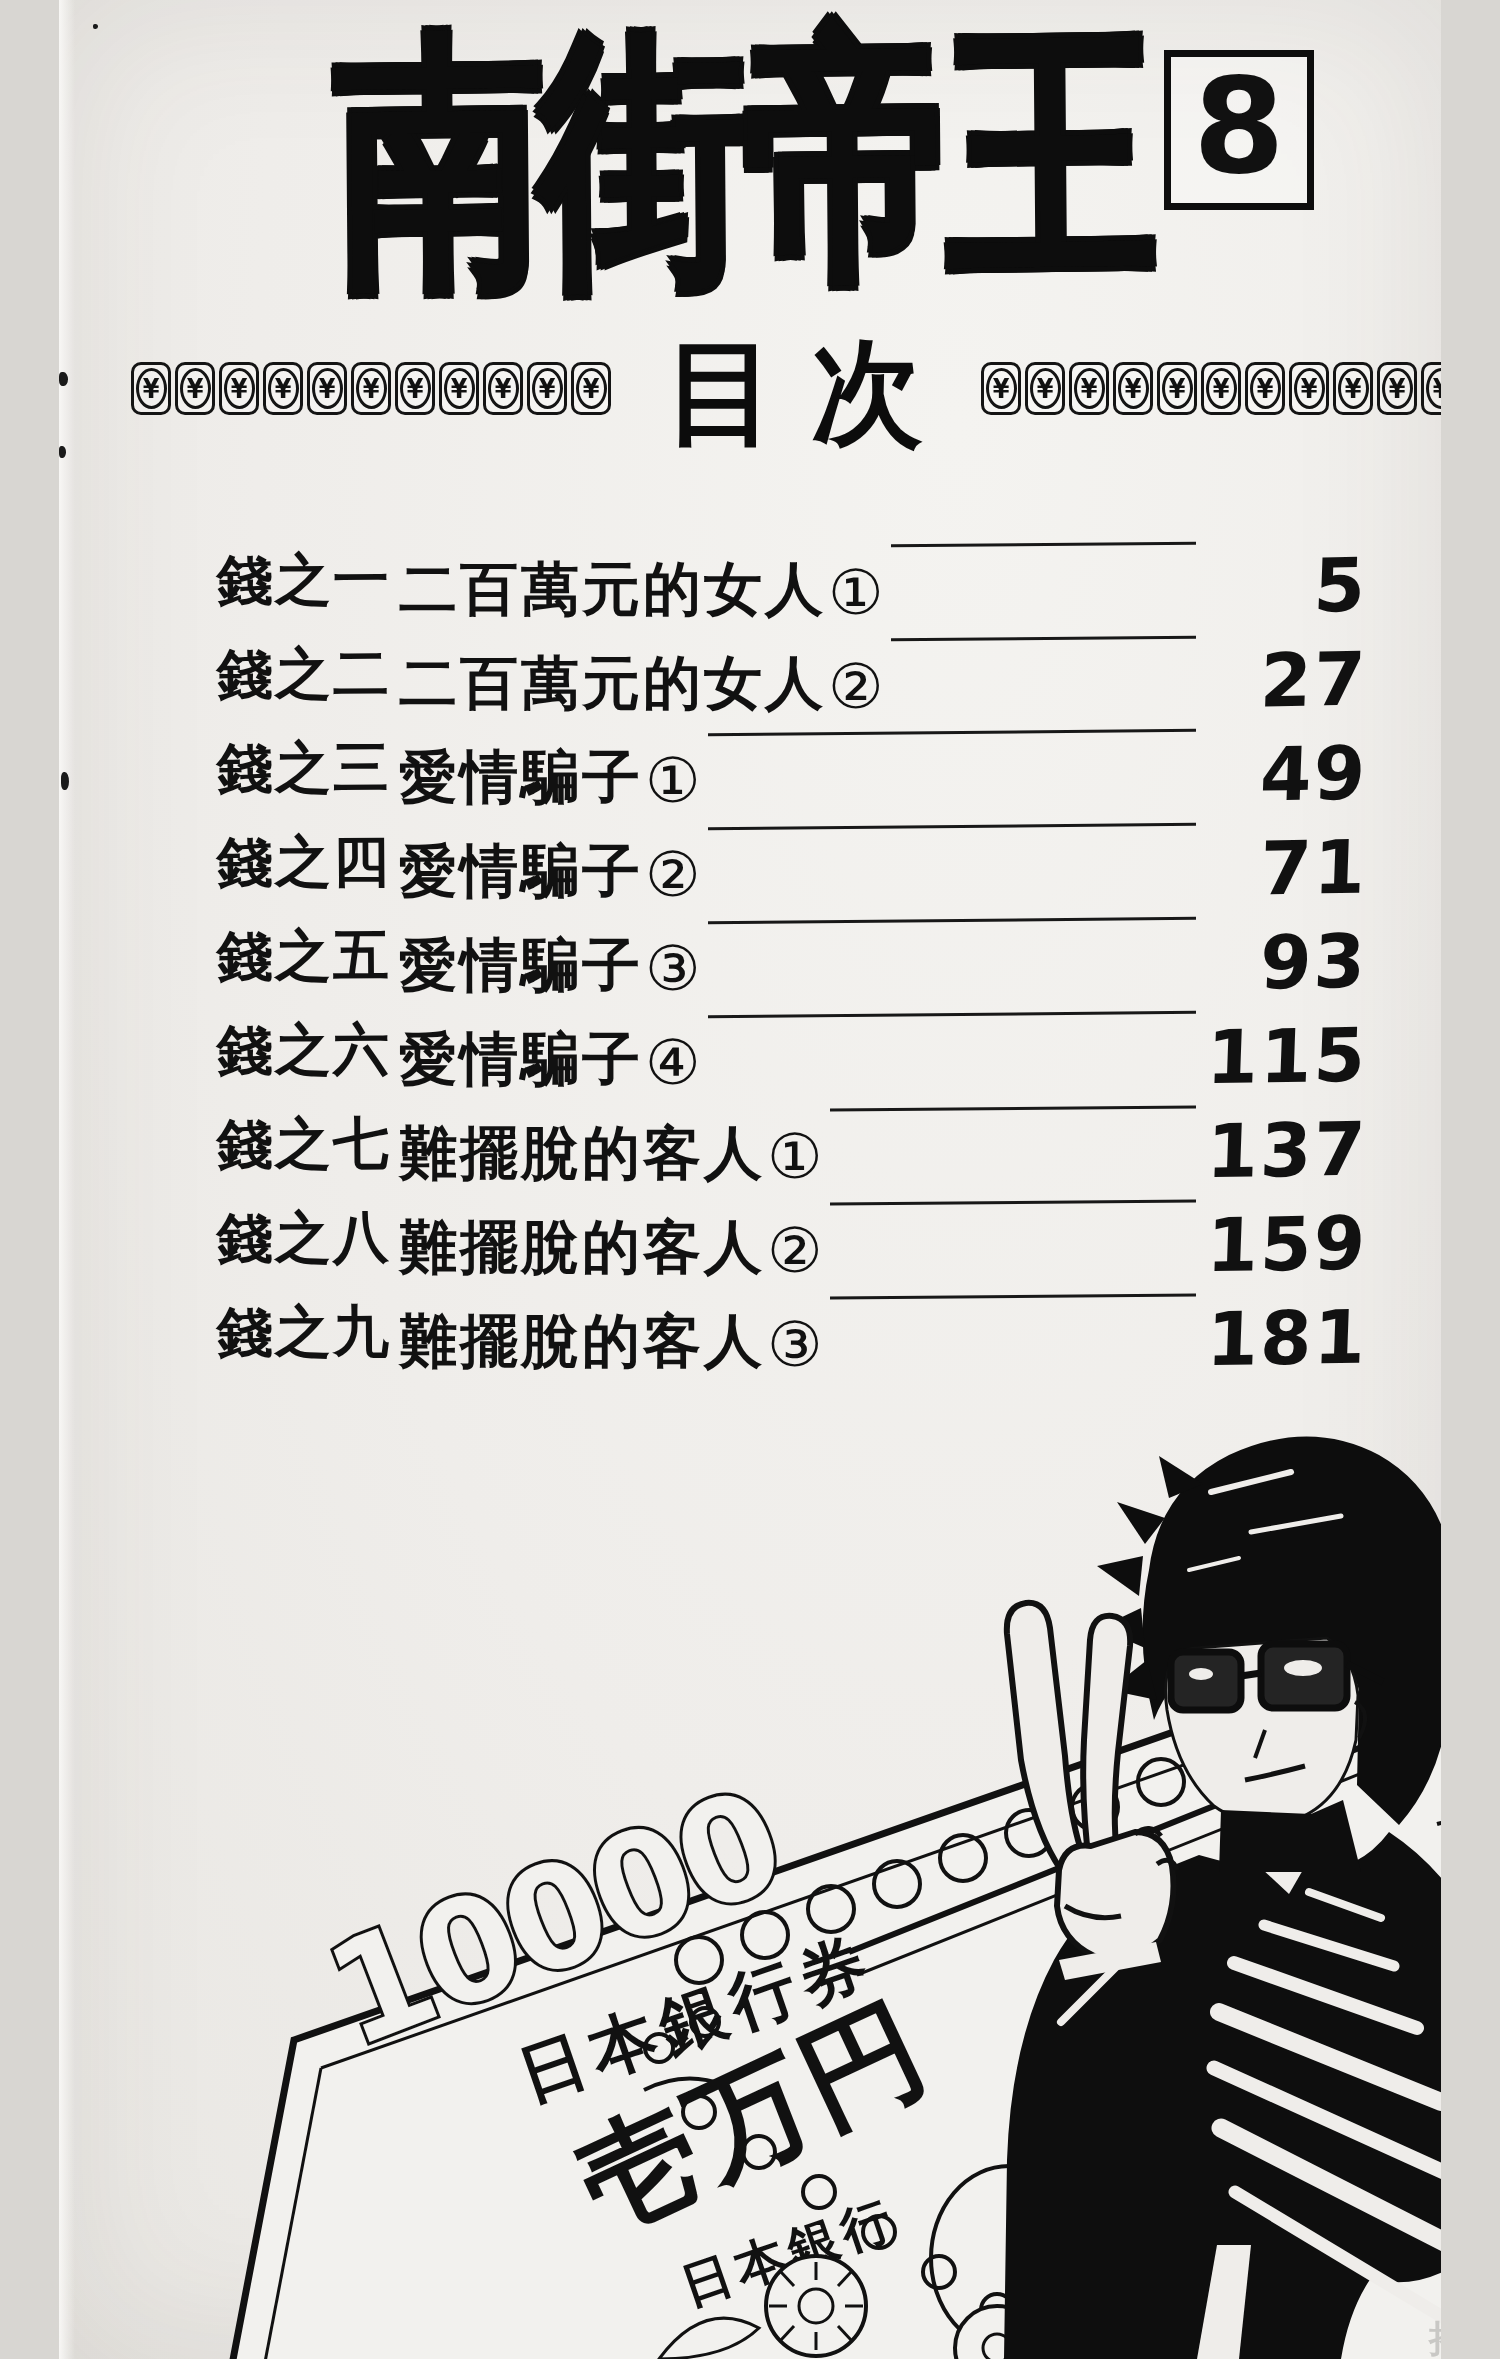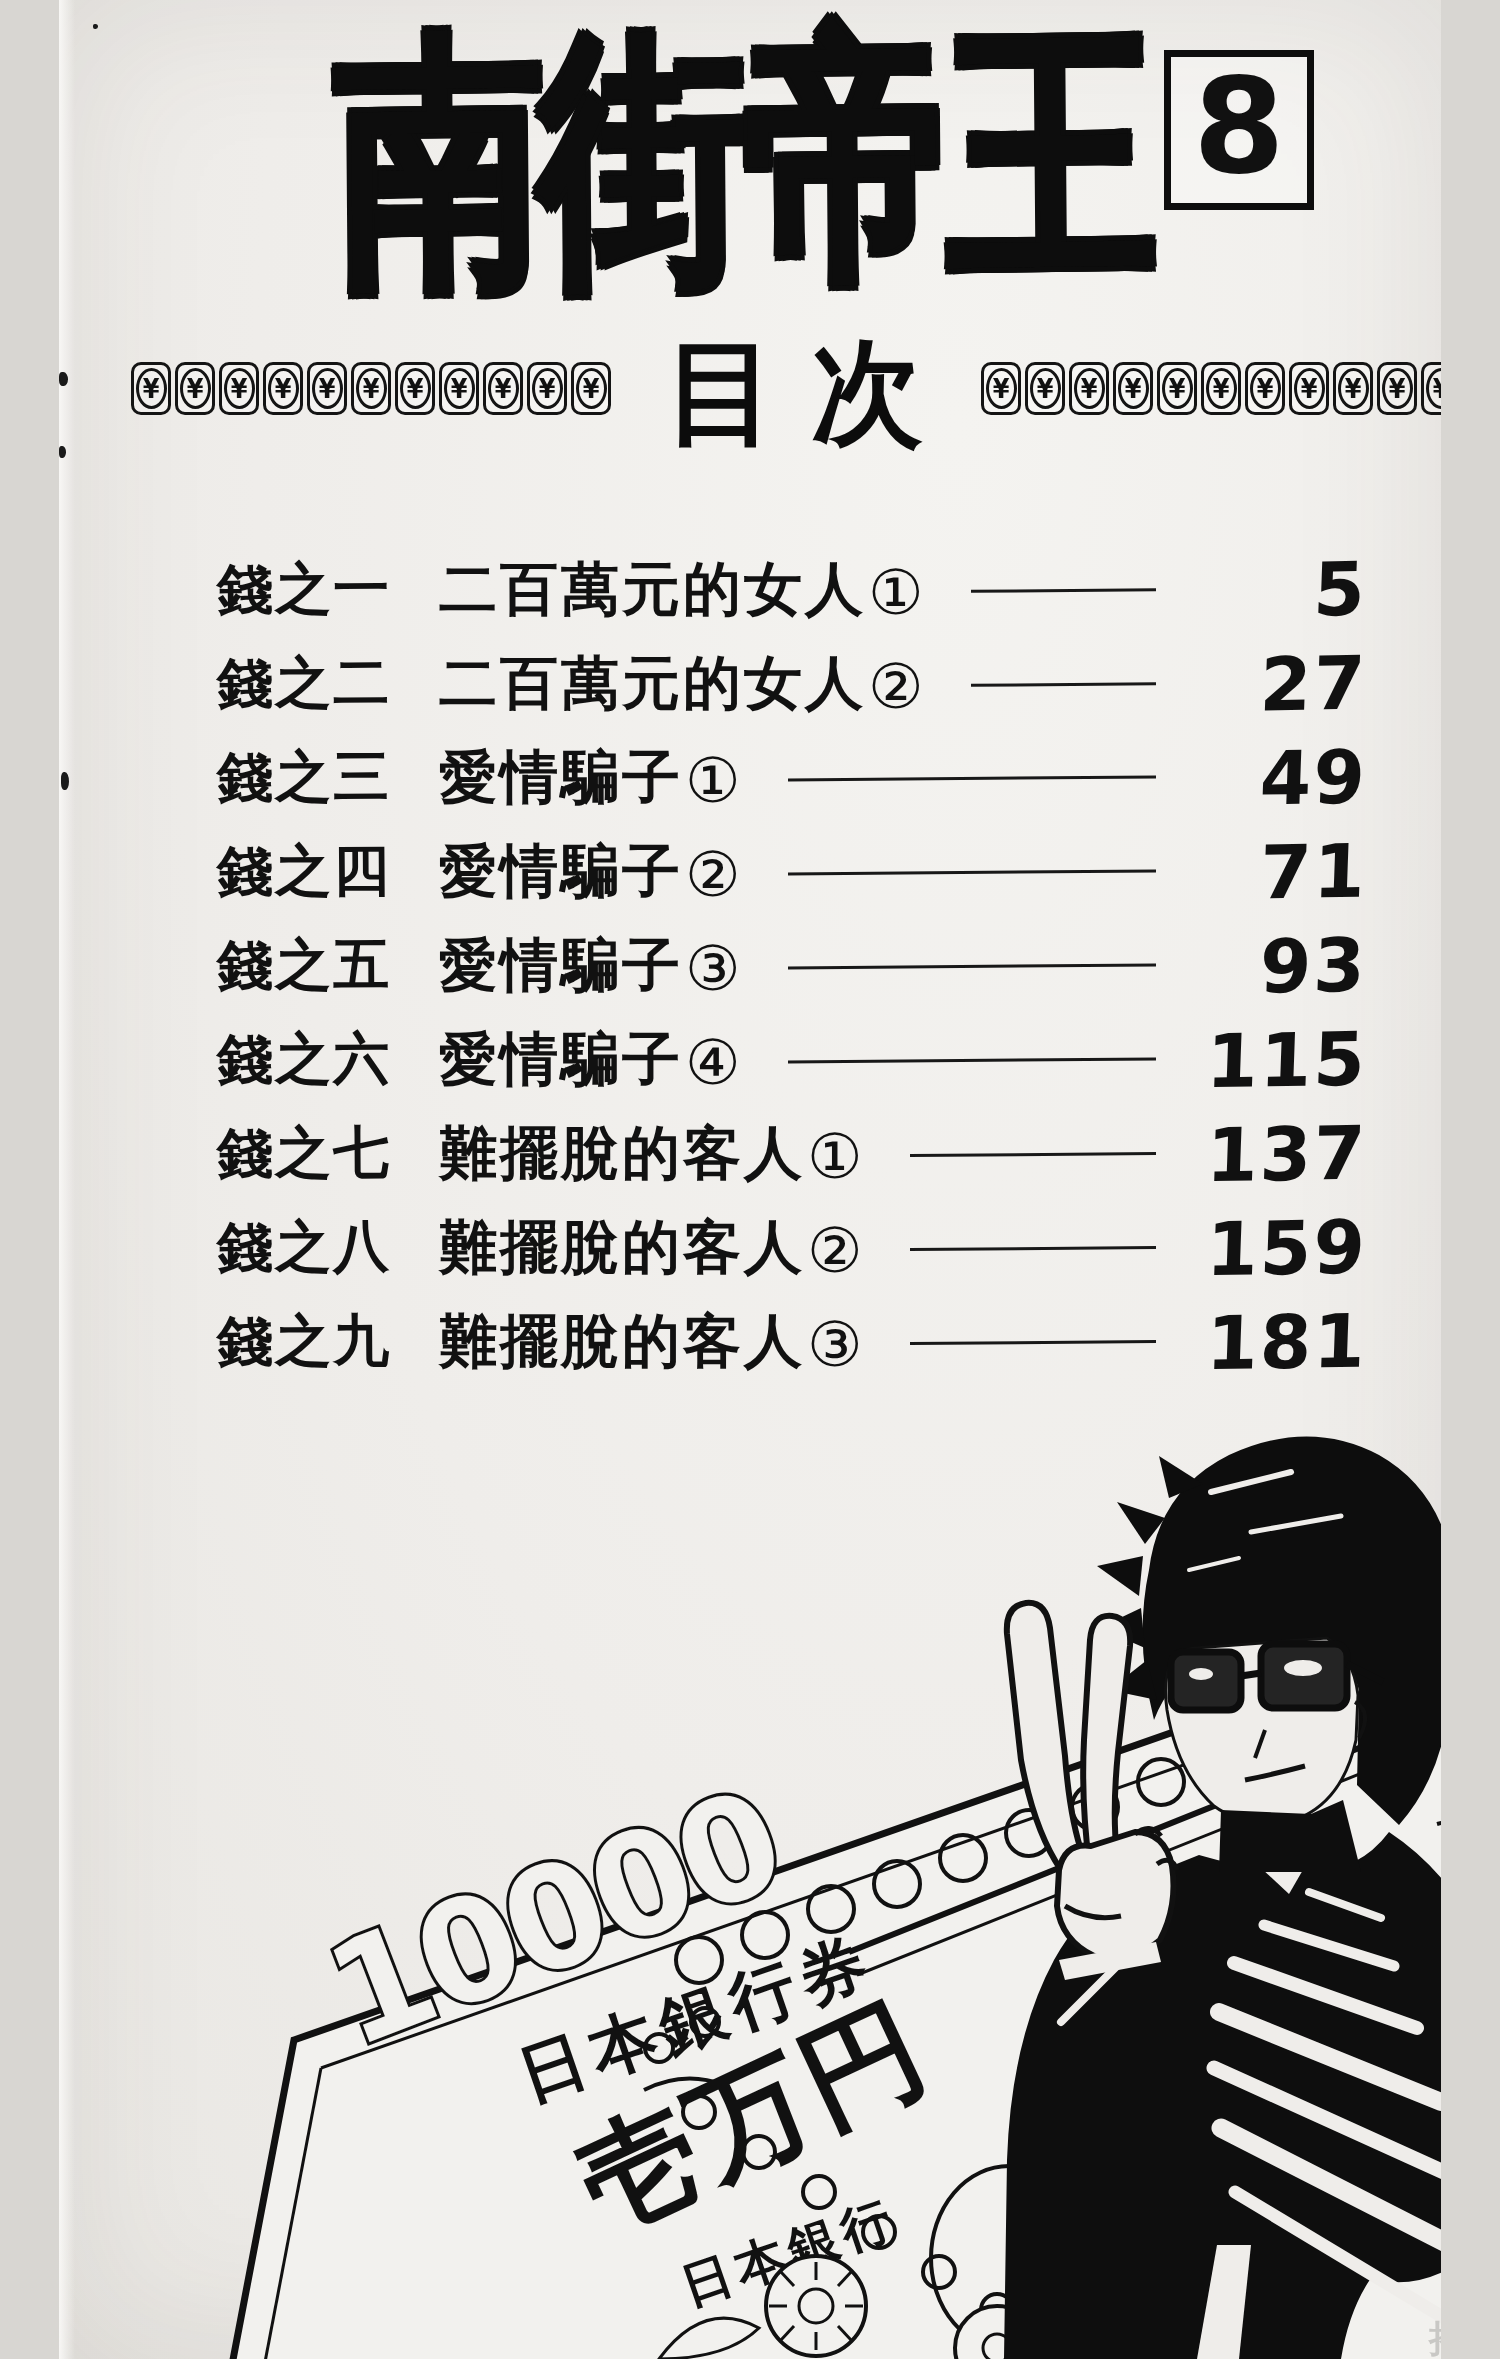--- a/index.html
+++ b/index.html
@@ -45,21 +45,21 @@
   .tile-ring { width:31px; height:41px; border:3px solid #141414; border-radius:50%;
     display:flex; align-items:center; justify-content:center; }
   .tile-yen { font-size:24px; font-weight:bold; transform:scaleY(1.1); }
   .heading-title { position:absolute; left:606px; top:318px; width:300px;
     font-size:112px; font-weight:bold; letter-spacing:34px; margin-right:-34px;
     white-space:nowrap; transform:scaleY(1.02);
     font-family:"DejaVu Serif", serif; color:#0c0c0c; }
 
   
   .toc { position:absolute; left:158px; top:543px; width:1150px; }
-  .toc-row { display:flex; align-items:center; height:94px;gap:40px; }
+  .toc-row { display:flex; height:94px; }
   .toc-chapter { flex:none; width:182px; font-size:56px; font-weight:bold;
     letter-spacing:2px; white-space:nowrap; transform:rotate(-.4deg); }
   .toc-title { flex:none; font-size:58px; font-weight:bold; letter-spacing:3px;
     white-space:nowrap; display:flex; align-items:center; }
   .toc-part { font-size:62px; font-weight:normal; margin-left:2px; transform:translateY(2px); }
   .leader { flex:1 1 auto; height:0; border-top:3px solid #181818;
     margin:0 6px 0 4px; transform:rotate(-.5deg); }
   .toc-page { flex:none; min-width:165px; text-align:right; font-size:74px;
     font-weight:bold; letter-spacing:2px; transform:skewX(-3deg) rotate(-1deg); }
 

